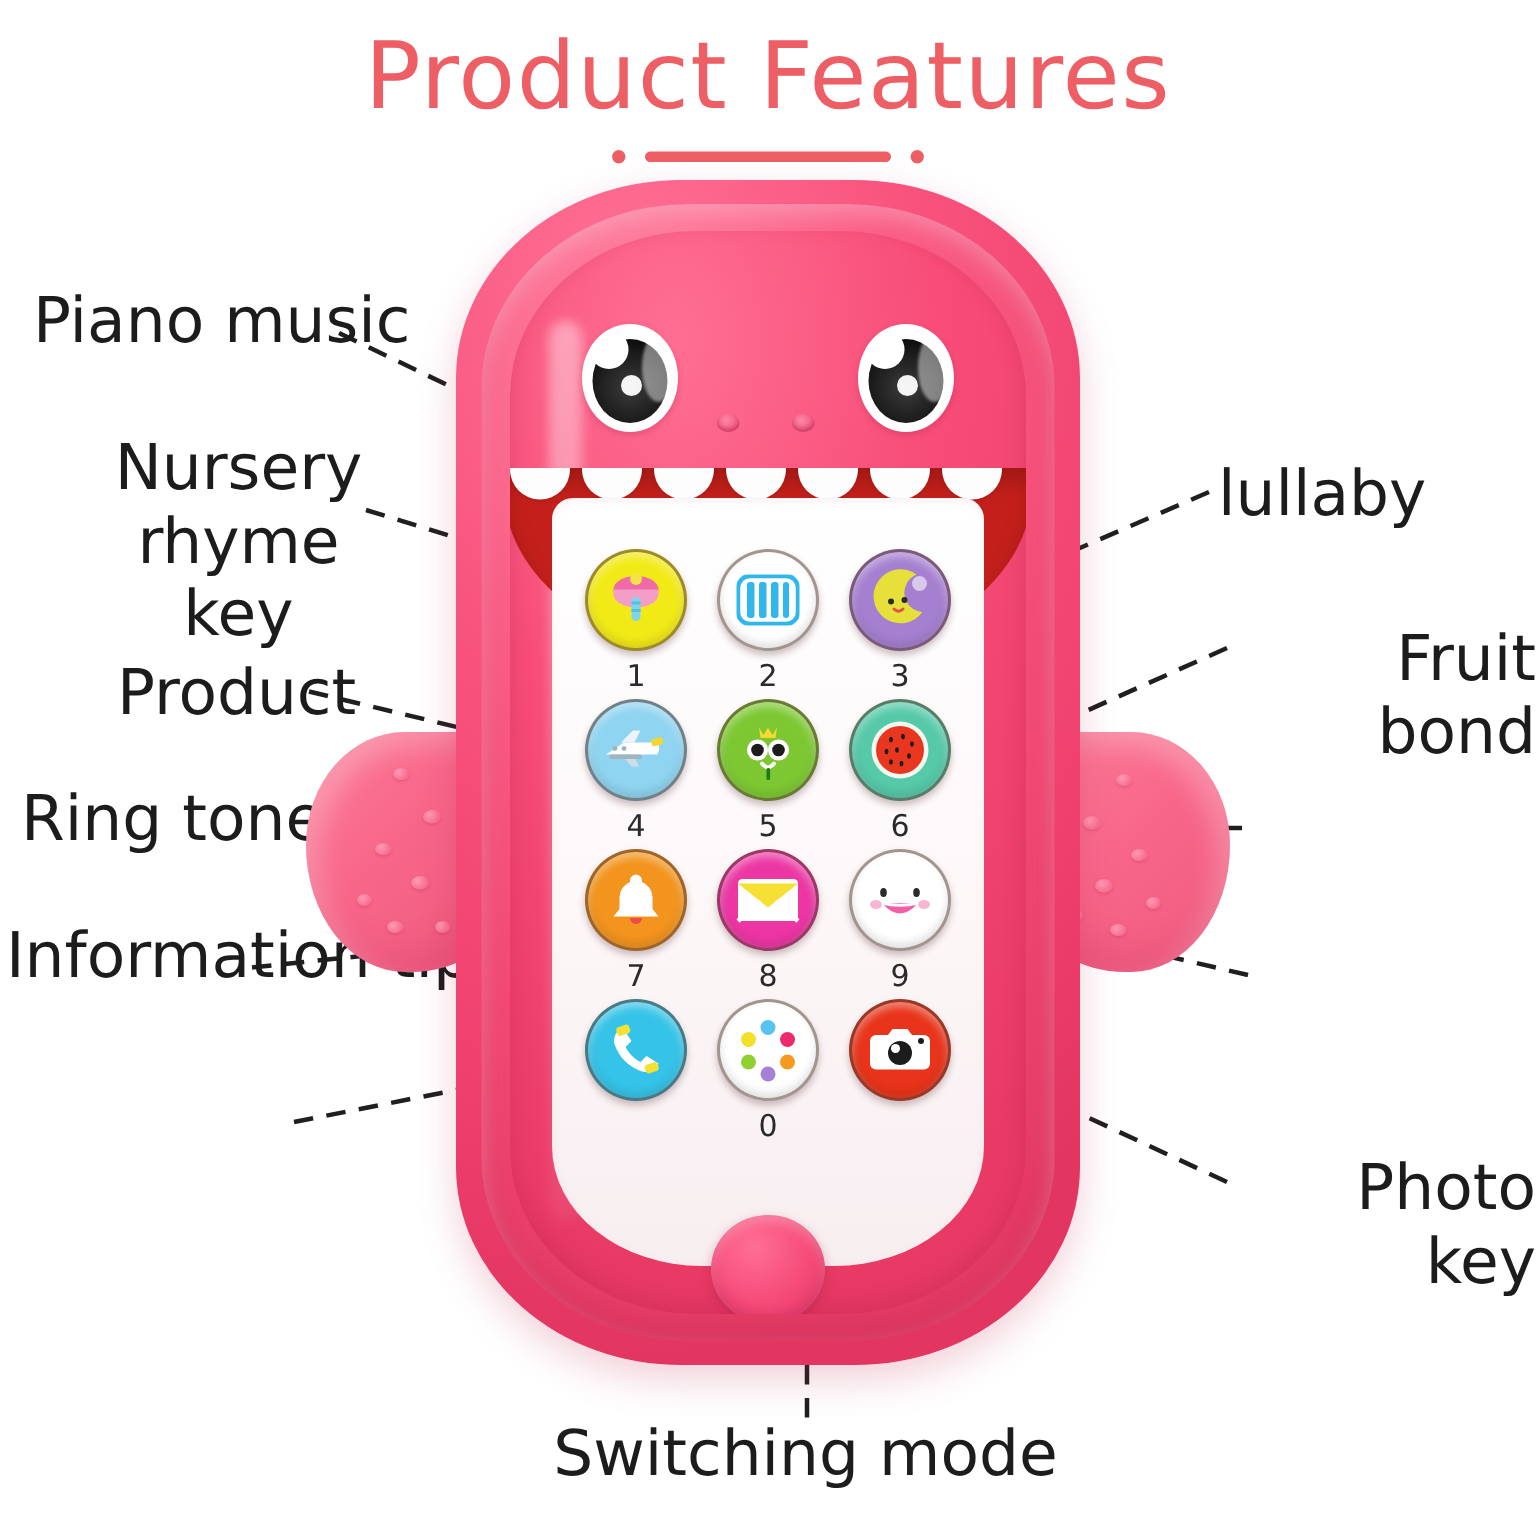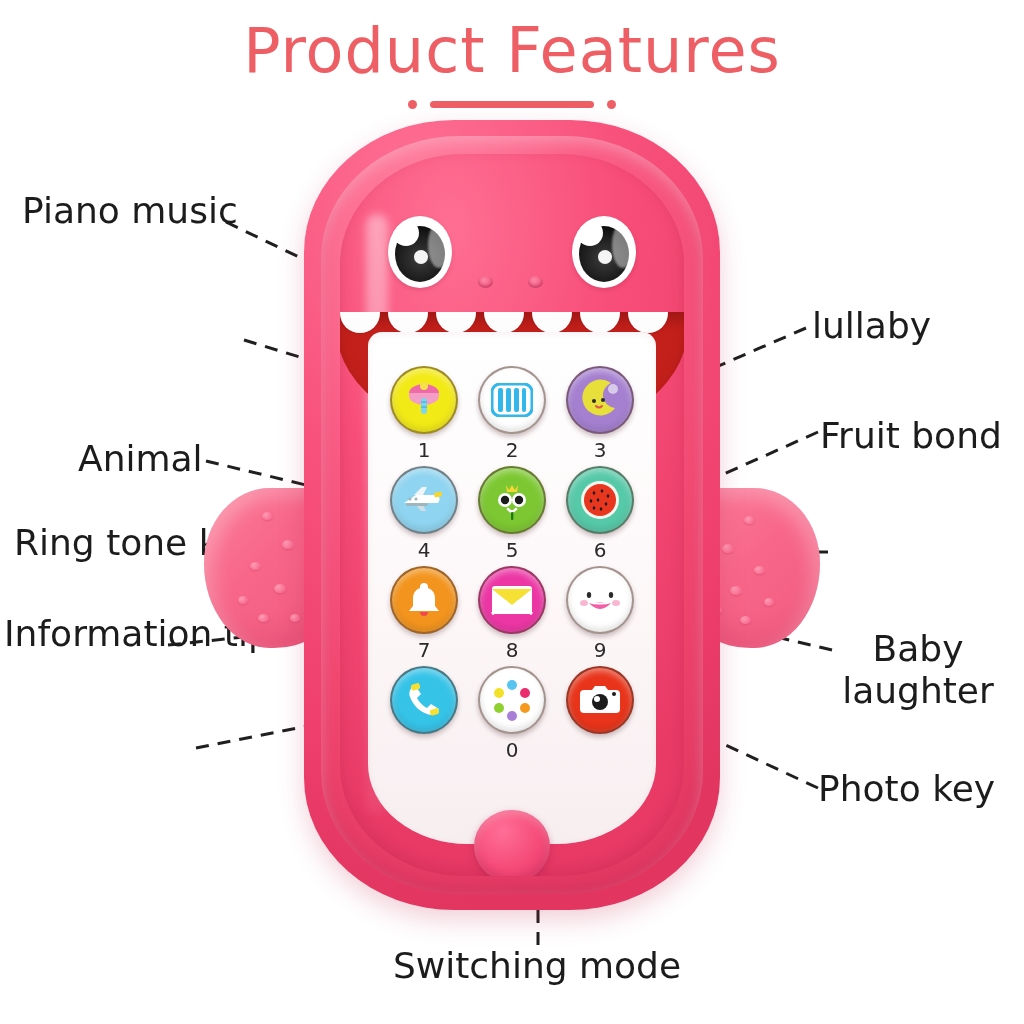--- a/index.html
+++ b/index.html
@@ -33,26 +33,26 @@
   .title-rule .dot.l { left:-104px; }
   .title-rule .dot.r { left:95px; }
 
   
   #leaders { position:absolute; left:0; top:0; width:1024px; height:1024px; pointer-events:none; }
 
   
   .label {
     position:absolute;
     color:#1c1c1c;
-    font-size:36px;
+    font-size:42px;
     line-height:1.16;
     white-space:pre-line;
     font-family:"DejaVu Sans", sans-serif;
   }
-  .label.right { text-align:center; }
+  .label.right { text-align:right; }
   .label.center { text-align:center; }
 
   
   #phone {
     position:absolute;
     left:304px; top:120px;
     width:416px; height:790px;
   }
   
   .wing {
@@ -477,25 +477,25 @@
           </div>
 
         </div>
       </div>
 
       <div class="home-btn"></div>
     </div>
   </div>
 
   <div class="label" style="left:22px; top:190px;">Piano music</div>
-  <div class="label" style="left:78px; top:438px;">Animal</div>
+  <div class="label center" style="left:64px; top:288px; width:190px;">Nursery
+rhyme key</div>
+  <div class="label" style="left:78px; top:438px;">Product</div>
   <div class="label" style="left:14px; top:522px;">Ring tone key</div>
   <div class="label" style="left:4px;  top:613px;">Information tips</div>
 
   <div class="label right" style="left:812px; top:305px;">lullaby</div>
   <div class="label right" style="left:820px; top:415px;">Fruit bond</div>
-  <div class="label center" style="left:818px; top:628px; width:200px;">Baby
-laughter</div>
   <div class="label center" style="left:362px; top:945px; width:350px;">Switching mode</div>
 
   <div class="label right" style="left:818px; top:768px;">Photo key</div>
 
 </div>
 
 </body></html>

